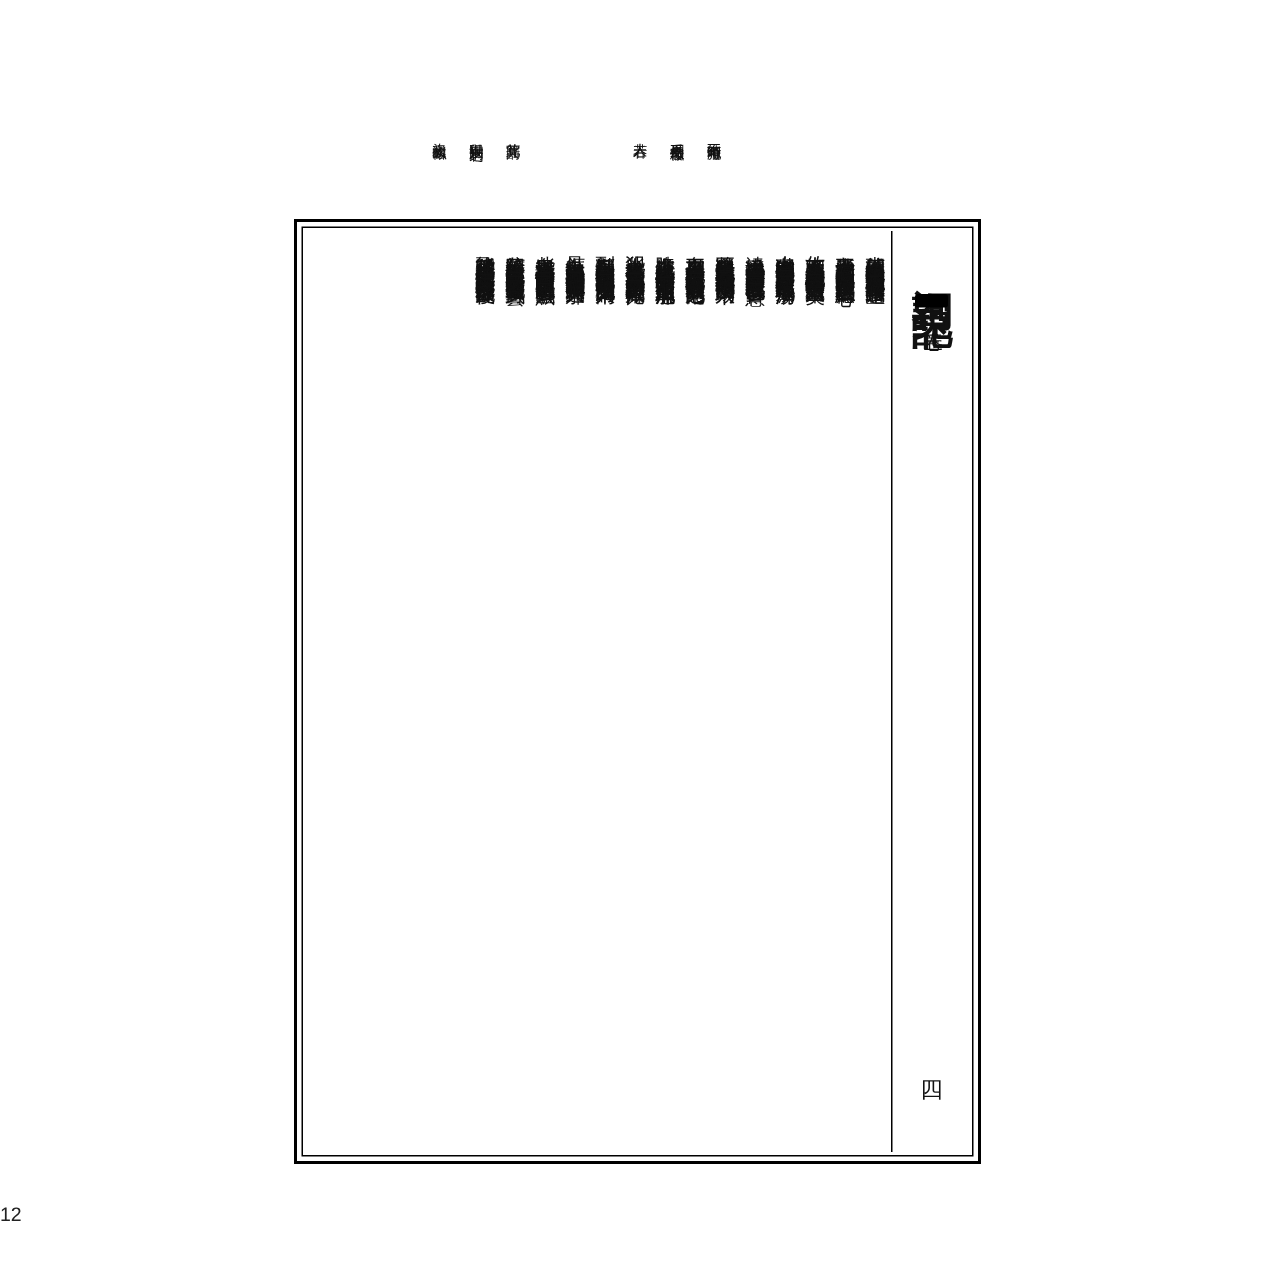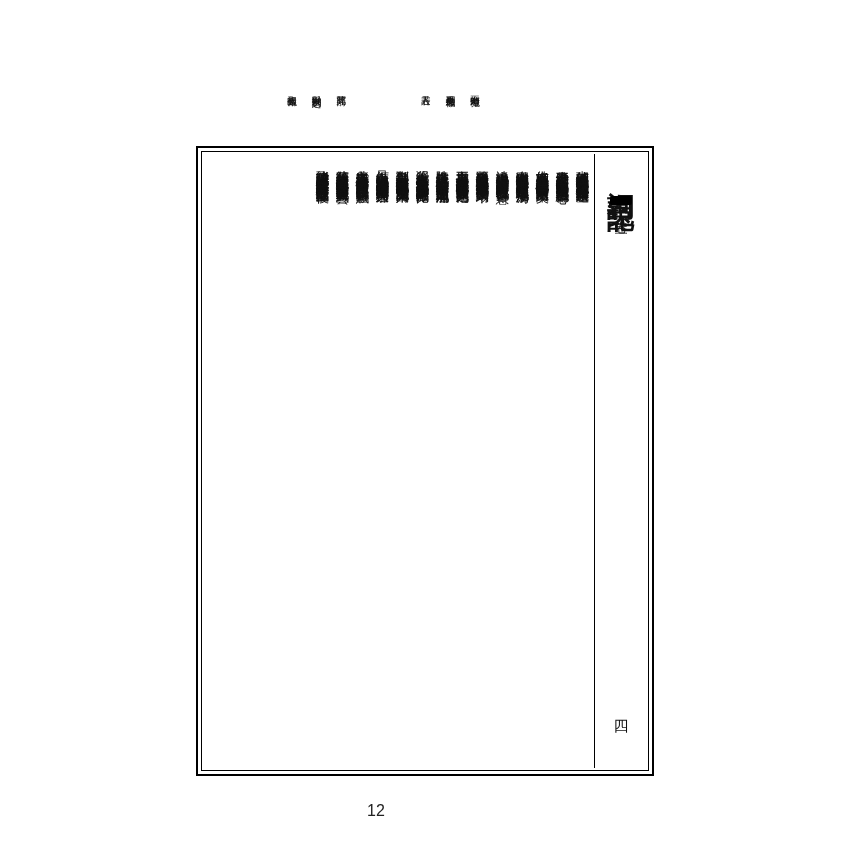--- a/index.html
+++ b/index.html
@@ -138,22 +138,21 @@
     overflow: hidden;
     font-family: "DejaVu Serif", "Liberation Serif", serif;
   }
 
   
   .folio {
     position: absolute;
     left: 0;
     top: 802px;
     width: 752px;
-    text-align: center;
-    font-size: 16px;
+    font-size: 13px;
     font-family: "Liberation Sans", sans-serif;
     color: #222;
   }
 </style>
 </head>
 <body>
 
 <div class="page">
 
   <div class="margin-notes">

